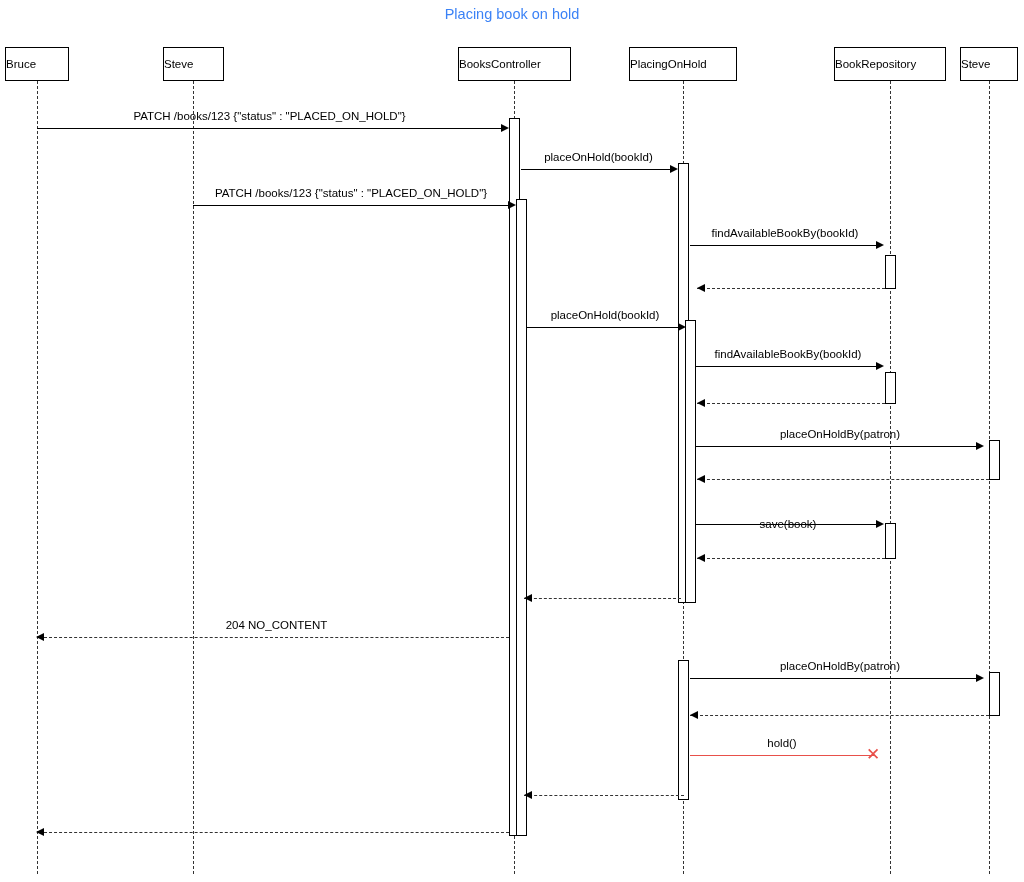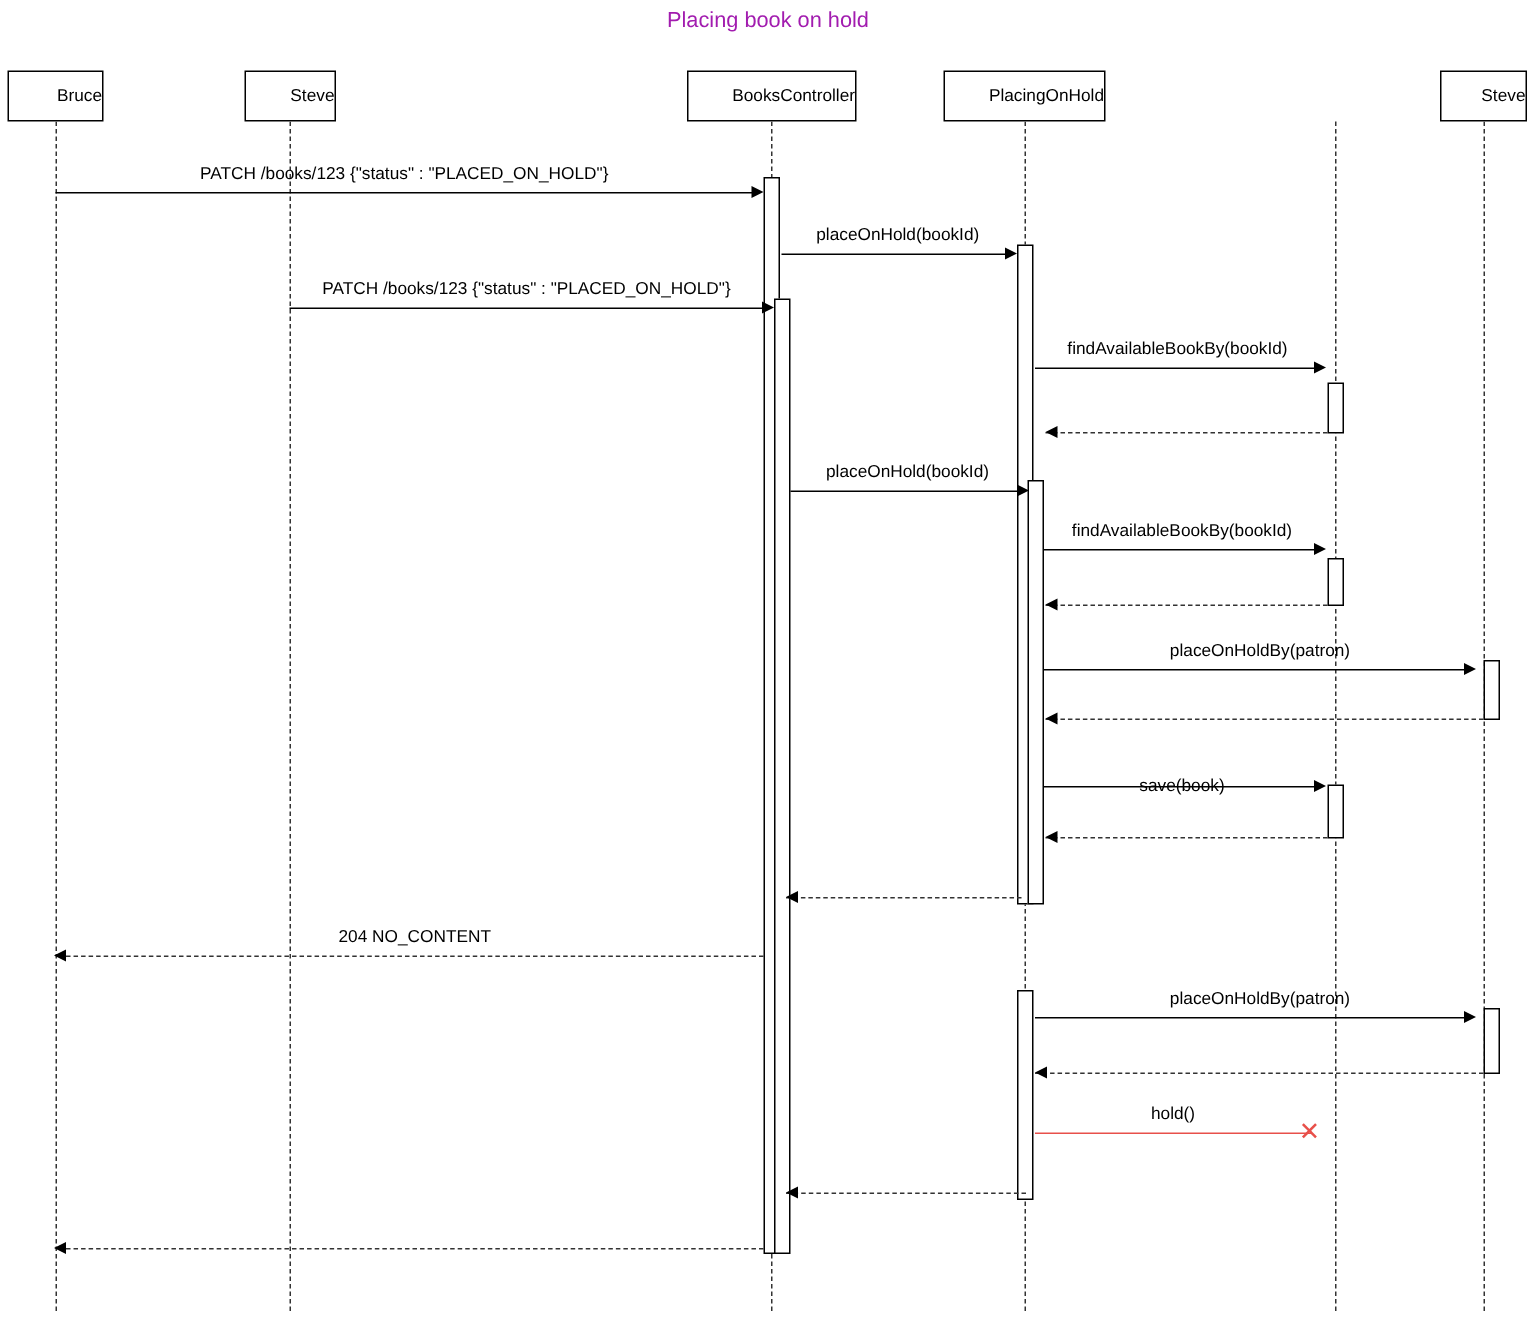--- a/index.html
+++ b/index.html
@@ -18,30 +18,30 @@
     overflow: hidden;
     background: #ffffff;
   }
   #title {
     position: absolute;
     left: 0;
     top: 6px;
     width: 1024px;
     text-align: center;
     font-size: 14.5px;
-    color: #a21caf;
+    color: #3b82f6;
   }
   .actor-box {
     position: absolute;
     box-sizing: border-box;
     border: 1px solid #000;
     background: #fff;
     height: 34px;
     line-height: 32px;
-    text-align: right;
+    text-align: left;
     font-size: 11.5px;
     white-space: nowrap;
   }
   .lifeline {
     position: absolute;
     width: 0;
     border-left: 1px dashed #333;
     top: 81px;
   }
   .activation {
@@ -108,20 +108,21 @@
   <div class="lifeline" style="left:193px; height:793px;"></div>
   <div class="lifeline" style="left:514px; height:793px;"></div>
   <div class="lifeline" style="left:683px; height:793px;"></div>
   <div class="lifeline" style="left:890px; height:793px;"></div>
   <div class="lifeline" style="left:989px; height:793px;"></div>
 
   <div class="actor-box" style="left:5px;   top:47px; width:64px;">Bruce</div>
   <div class="actor-box" style="left:163px; top:47px; width:61px;">Steve</div>
   <div class="actor-box" style="left:629px; top:47px; width:108px;">PlacingOnHold</div>
   <div class="actor-box" style="left:458px; top:47px; width:113px;">BooksController</div>
+  <div class="actor-box" style="left:834px; top:47px; width:112px;">BookRepository</div>
   <div class="actor-box" style="left:960px; top:47px; width:58px;">Steve</div>
 
   <div class="activation" style="left:509px; top:118px; height:718px;"></div>
   <div class="activation" style="left:516px; top:199px; height:637px;"></div>
 
   <div class="activation" style="left:678px; top:163px; height:440px;"></div>
   <div class="activation" style="left:685px; top:320px; height:283px;"></div>
   <div class="activation" style="left:678px; top:660px; height:140px;"></div>
 
   <div class="activation" style="left:885px; top:255px; height:34px;"></div>

